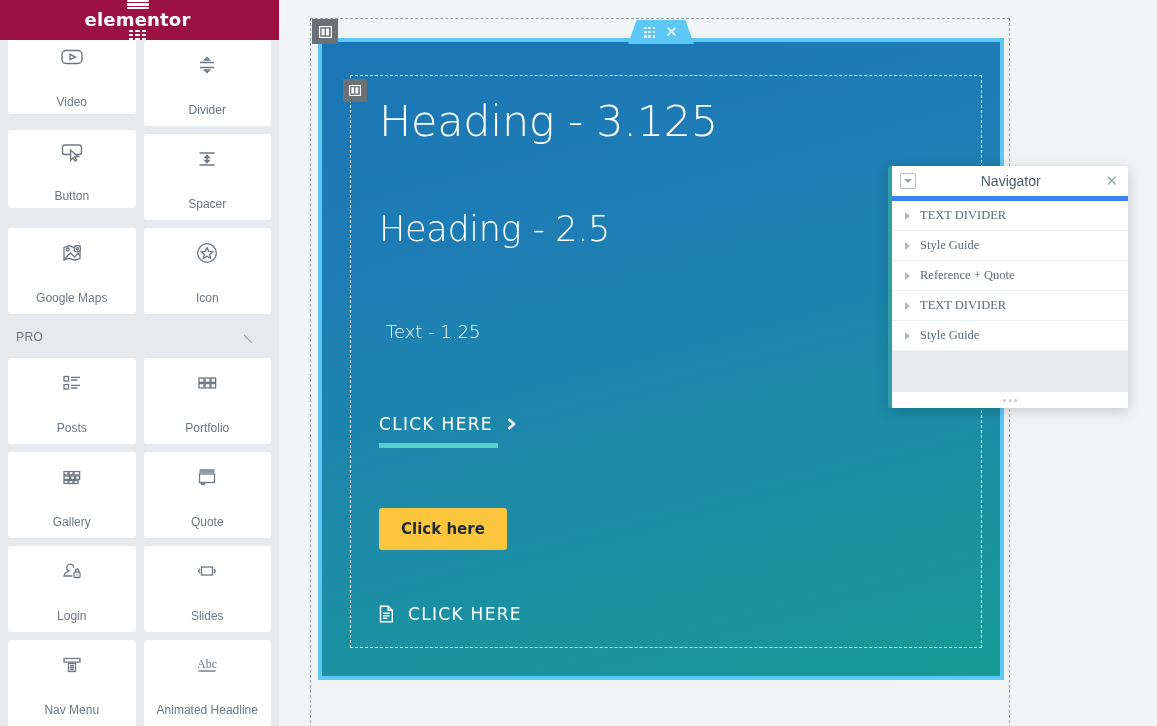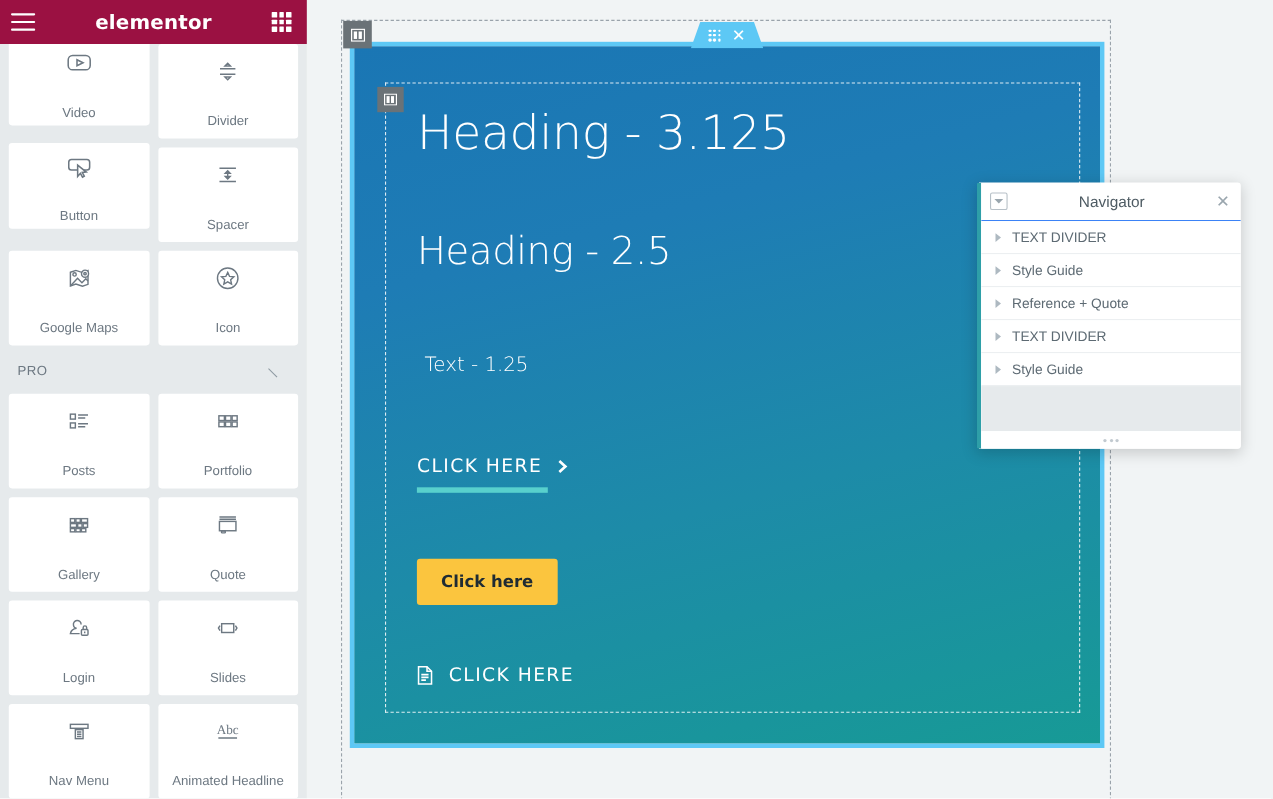--- a/index.html
+++ b/index.html
@@ -16,21 +16,21 @@
   #sidebar {
     position: absolute; left: 0; top: 0;
     width: 279px; height: 726px;
     background: #e6eaec;
     overflow: hidden;
   }
   #sidebar-header {
     height: 40px; background: #9b1142;
     display: flex; align-items: center;
     padding: 0 14px 0 10px;
-    position: relative; z-index: 5;
+    position: relative; z-index: 5; flex-direction: column;
   }
   .hamburger { width: 22px; height: 16px; display: flex; flex-direction: column;
     justify-content: space-between; cursor: pointer; }
   .hamburger span { display: block; height: 2.4px; background: #fff; border-radius: 1px; }
   #brand {
     flex: 1; text-align: center; color: #fff;
     font-size: 18px; font-weight: bold; letter-spacing: .2px;
     font-family: "DejaVu Sans", sans-serif;
   }
   .grid-icon { width: 18px; height: 18px; display: grid;
@@ -159,21 +159,21 @@
     width: 240px; height: 242px;
     background: #fff;
     border-left: 4px solid #2e9fa8;
     box-shadow: 0 3px 14px rgba(0,0,0,.18);
     border-radius: 2px 3px 3px 2px;
     z-index: 20; overflow: hidden;
     display: flex; flex-direction: column;
   }
   #nav-header {
     height: 35px; display: flex; align-items: center;
-    padding: 0 10px 0 8px; border-bottom: 1px solid #3b82f6;
+    padding: 0 10px 0 8px; border-bottom: 5px solid #3b82f6;
     cursor: move;
   }
   #nav-collapse-icon {
     width: 16px; height: 16px; border: 1.5px solid #b7c0c7;
     border-radius: 2px; display:flex; align-items:center; justify-content:center;
     cursor: pointer;
   }
   #nav-collapse-icon i {
     width:0;height:0;border-left:4px solid transparent;border-right:4px solid transparent;
     border-top:4.5px solid #9aa6ae;
@@ -187,21 +187,21 @@
     height: 30px; display: flex; align-items: center; gap: 10px;
     padding-left: 13px; border-bottom: 1px solid #eceff1;
     cursor: pointer;
   }
   .nav-caret {
     width: 0; height: 0; border-top: 4px solid transparent;
     border-bottom: 4px solid transparent; border-left: 5px solid #aeb9c1;
     flex: none;
   }
   .nav-label { font-size: 12.5px; color: #5d6a73;
-    font-family: Liberation Sans, sans-serif; }
+    font-family: Liberation Serif, serif; }
   #nav-empty { flex: 1; background: #e6eaec; }
   #nav-footer { height: 16px; background: #fff; display: flex;
     align-items: center; justify-content: center; }
   #nav-resize { display: flex; gap: 2.5px; cursor: ns-resize; }
   #nav-resize i { width: 3px; height: 3px; background: #c2cad0; border-radius: 50%; }
 </style>
 </head>
 <body>
 
 <div id="app">

